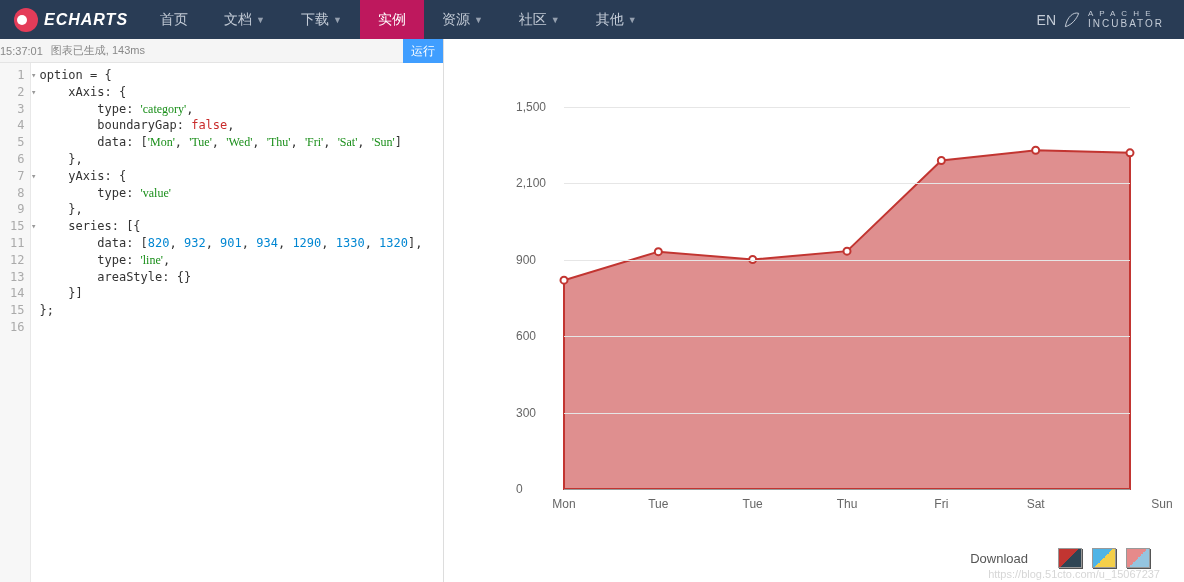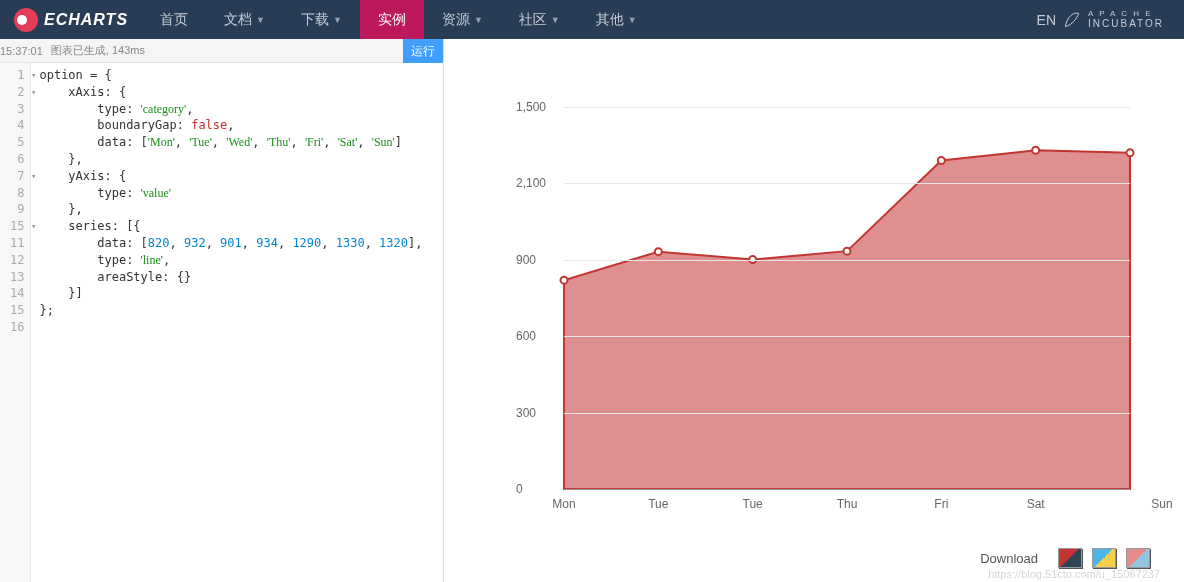--- a/index.html
+++ b/index.html
@@ -37,21 +37,21 @@
   
   .right { flex:1; position:relative; padding:50px 40px 10px 40px; }
   .chart-wrap { position:relative; width:640px; height:460px; margin-left:20px; }
   .plot { position:absolute; left:60px; top:18px; right:14px; bottom:60px; }
   .grid-line { position:absolute; left:0; right:0; height:1px; background:#e6e6e6; }
   .grid-line.base { background:#999; }
   .y-label { position:absolute; left:-48px; width:42px; text-align:left; font-size:12px; color:#666; transform:translateY(-50%); }
   .x-label { position:absolute; bottom:-22px; font-size:12px; color:#666; transform:translateX(-50%); }
   .area-path { fill:#d46a6a; fill-opacity:.75; stroke:#c23531; stroke-width:2; }
   .pt { fill:#fff; stroke:#c23531; stroke-width:2; }
-  .footer-ctrls { position:absolute; right:34px; bottom:14px; display:flex; align-items:center; gap:20px; }
+  .footer-ctrls { position:absolute; right:34px; bottom:14px; display:flex; align-items:center; gap:30px; }
   .dl { font-size:13px; color:#555; cursor:pointer; }
   .swatches { display:flex; gap:10px; }
   .swatch { width:24px; height:20px; border:1px solid #999; box-shadow:1px 1px 0 #555; position:relative; overflow:hidden; }
   .swatch::before { content:''; position:absolute; inset:0; }
   .swatch.red::before { background:linear-gradient(135deg,#c23531 50%,#2f4554 50%); }
   .swatch.blue::before { background:linear-gradient(135deg,#4fb4e6 50%,#f4cf4a 50%); }
   .swatch.pink::before { background:linear-gradient(135deg,#e68a8a 50%,#94c5e0 50%); }
   .watermark { position:absolute; right:24px; bottom:2px; font-size:11px; color:#bbb; opacity:.6; }
 </style>
 </head>

